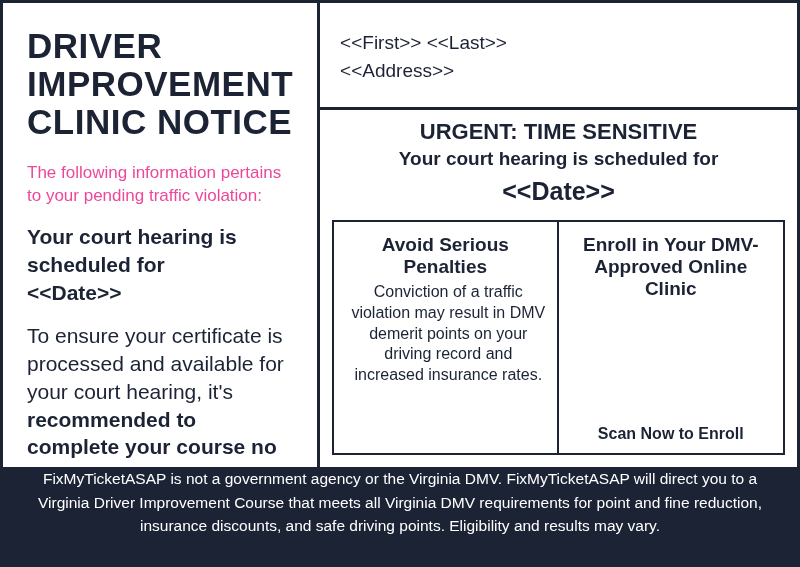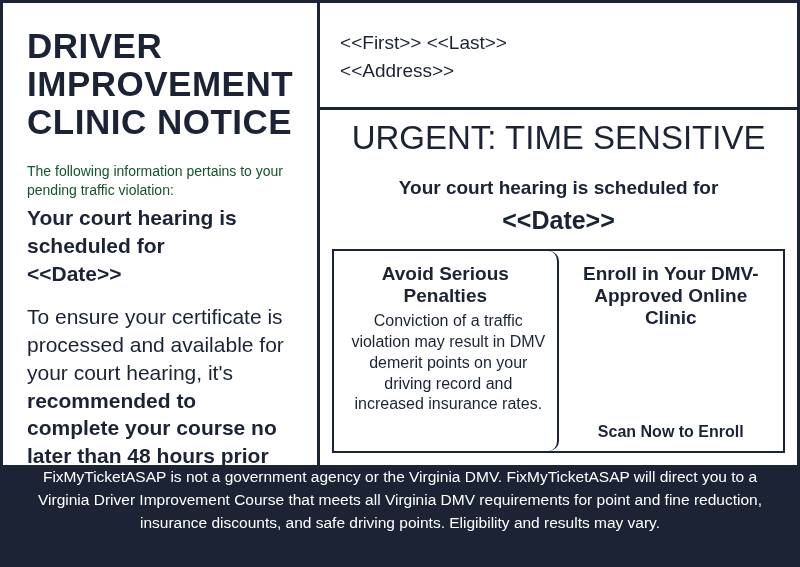--- a/index.html
+++ b/index.html
@@ -42,24 +42,24 @@
   .headline {
     font-size: 35px;
     line-height: 1.08;
     font-weight: bold;
     letter-spacing: 0.5px;
     color: #1b2334;
     margin: 6px 0 22px 0;
     text-transform: uppercase;
   }
   .body-text {
-    font-size: 14px;
+    font-size: 17px;
     line-height: 1.32;
-    color: #14532d;
-    margin-bottom: 5px;
+    color: #ec4899;
+    margin-bottom: 16px;
     font-weight: normal;
   }
   .body-strong {
     font-size: 21px;
     line-height: 1.32;
     color: #1b2334;
     font-weight: bold;
     margin-bottom: 16px;
   }
   .mixed-para {
@@ -86,25 +86,25 @@
     font-size: 19px;
     line-height: 1.45;
     color: #1b2334;
   }
   .urgent-block {
     box-sizing: border-box;
     padding: 10px 10px 8px 10px;
     text-align: center;
   }
   .urgent-title {
-    font-size: 33px;
-    font-weight: normal;
+    font-size: 22px;
+    font-weight: bold;
     color: #1b2334;
     line-height: 1.1;
-    margin-bottom: 21px;
+    margin-bottom: 4px;
   }
   .urgent-sub {
     font-size: 19px;
     font-weight: bold;
     color: #1b2334;
     line-height: 1.15;
   }
   .urgent-date {
     font-size: 25px;
     font-weight: bold;
@@ -124,21 +124,20 @@
   .box {
     box-sizing: border-box;
     width: 50%;
     padding: 12px 10px 10px 10px;
     text-align: center;
     display: flex;
     flex-direction: column;
   }
   .box.left-box {
     border-right: 2px solid #1b2334;
-    border-radius: 10px;
   }
   .box-title {
     font-size: 19px;
     font-weight: bold;
     line-height: 1.16;
     color: #1b2334;
     margin-bottom: 4px;
   }
   .box-text {
     font-size: 16px;

